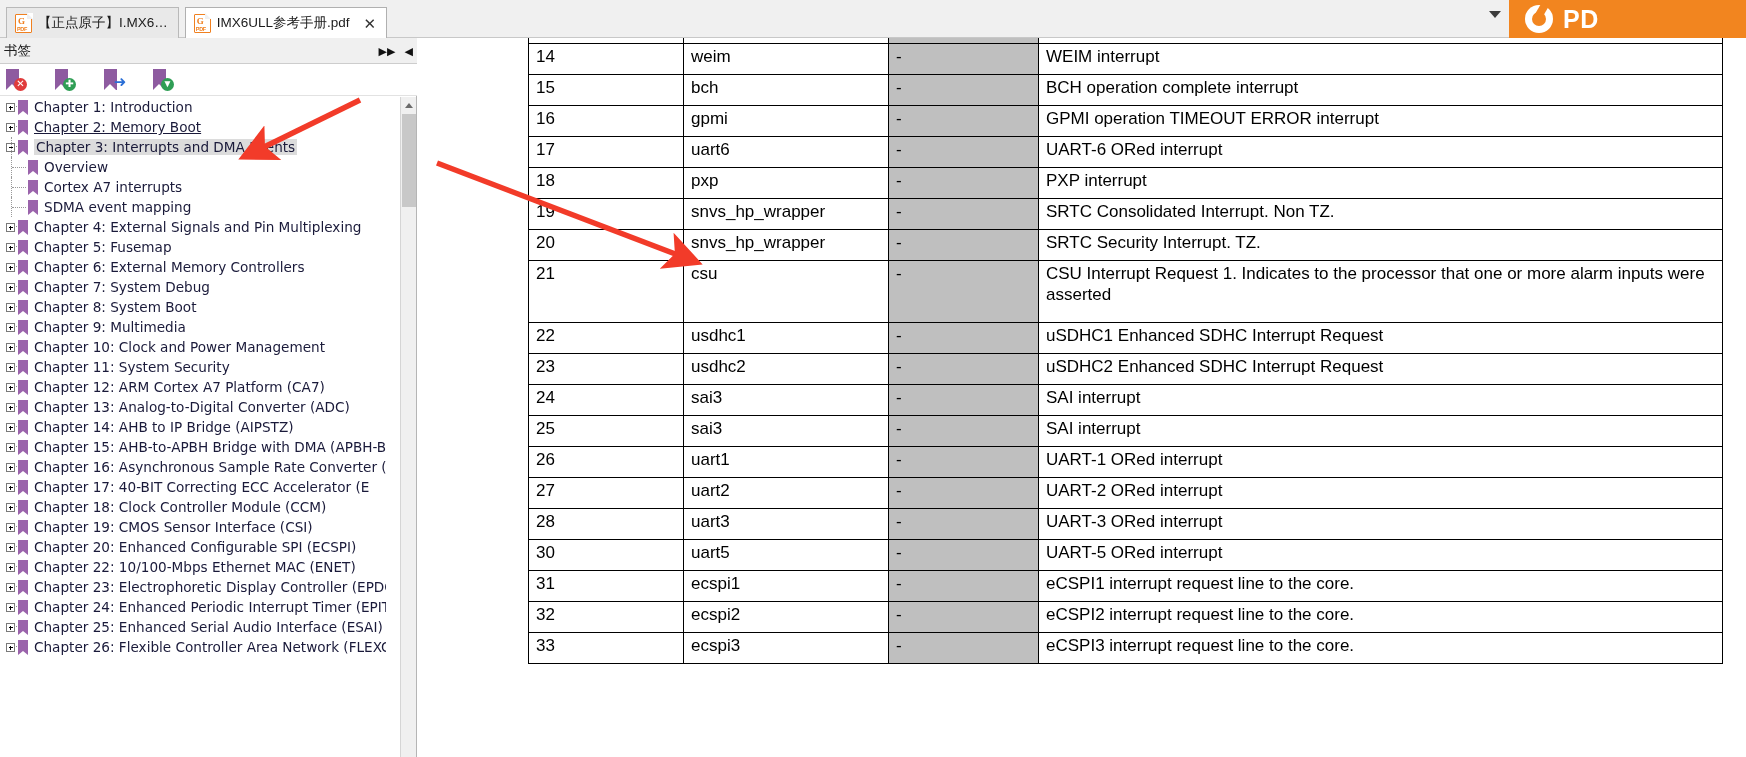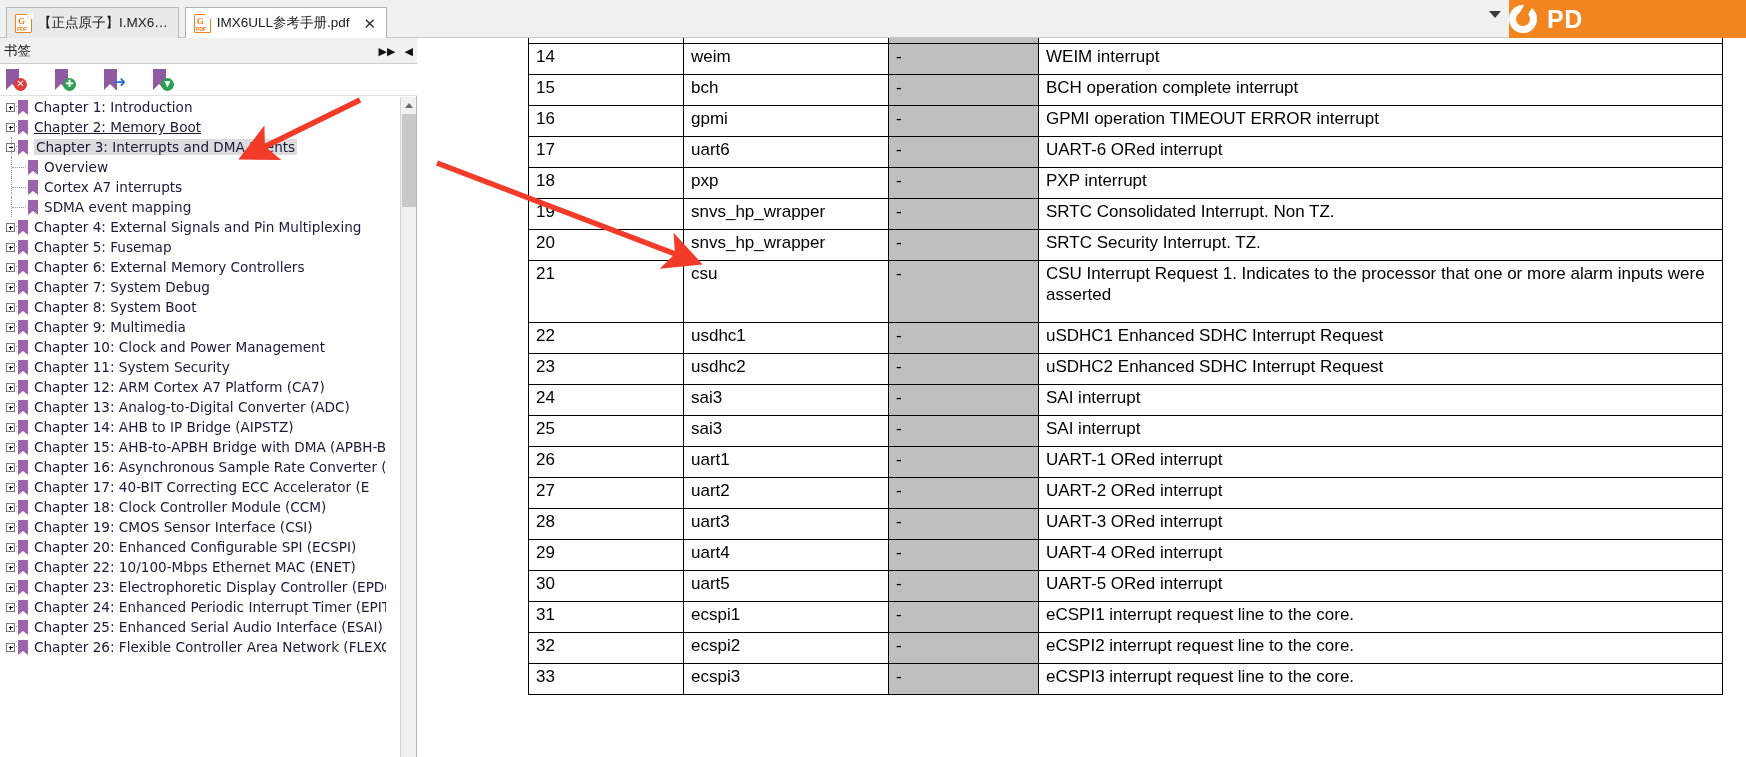--- a/index.html
+++ b/index.html
@@ -72,20 +72,21 @@
     border-left: 6px solid transparent;
     border-right: 6px solid transparent;
     border-top: 7px solid #3c3c3c;
     cursor: pointer;
   }
   .brandbar {
     position: absolute; right: 0; top: 0;
     width: 237px; height: 38px;
     background: #f2851f;
     display: flex; align-items: center;
+    padding-left: 16px;
     overflow: hidden;
   }
   .brand-logo {
     width: 28px; height: 28px; border-radius: 50%;
     background: #ffffff; position: relative; flex: none;
   }
   .brand-logo::after {
     content: ""; position: absolute; left: 7px; top: 7px;
     width: 14px; height: 14px; border-radius: 50%;
     background: #f2851f;
@@ -684,26 +685,20 @@
               <td class="c-gray">-</td>
               <td>UART-2 ORed interrupt</td>
             </tr>
             <tr>
               <td>28</td>
               <td>uart3</td>
               <td class="c-gray">-</td>
               <td>UART-3 ORed interrupt</td>
             </tr>
             <tr>
-              <td>29</td>
-              <td>uart4</td>
-              <td class="c-gray">-</td>
-              <td>UART-4 ORed interrupt</td>
-            </tr>
-            <tr>
               <td>30</td>
               <td>uart5</td>
               <td class="c-gray">-</td>
               <td>UART-5 ORed interrupt</td>
             </tr>
             <tr>
               <td>31</td>
               <td>ecspi1</td>
               <td class="c-gray">-</td>
               <td>eCSPI1 interrupt request line to the core.</td>

